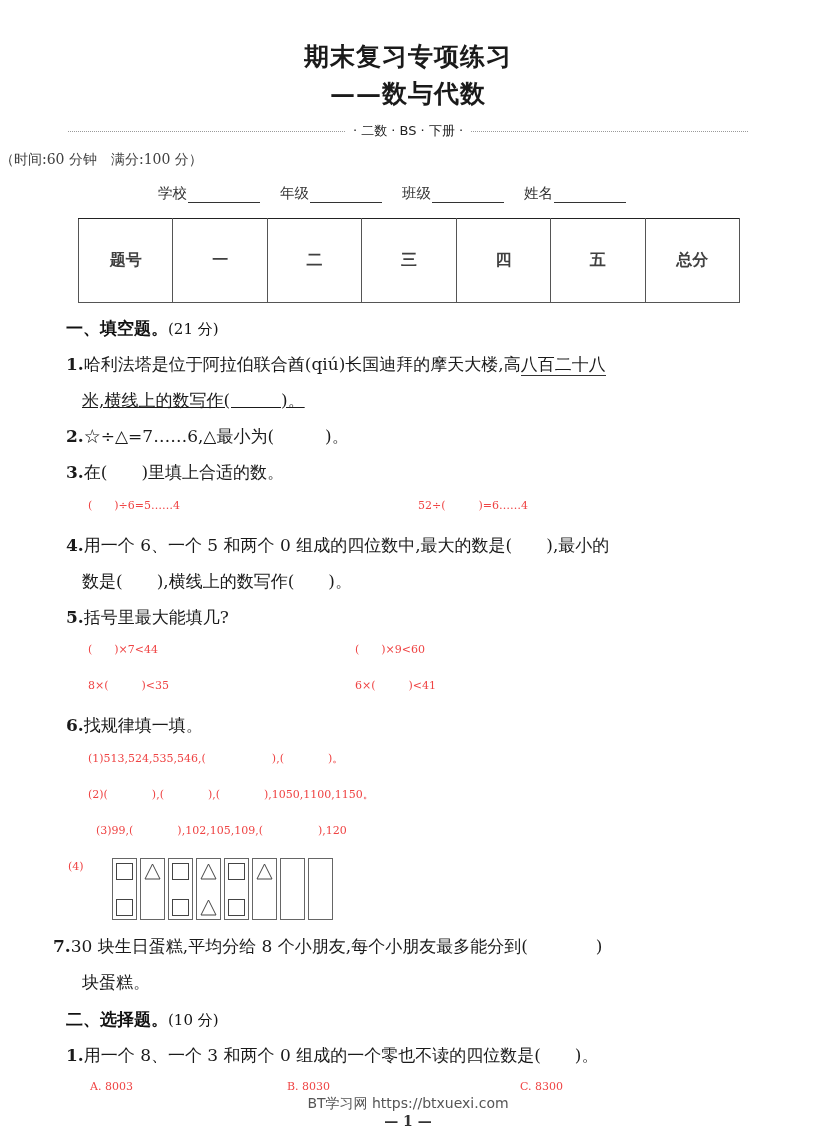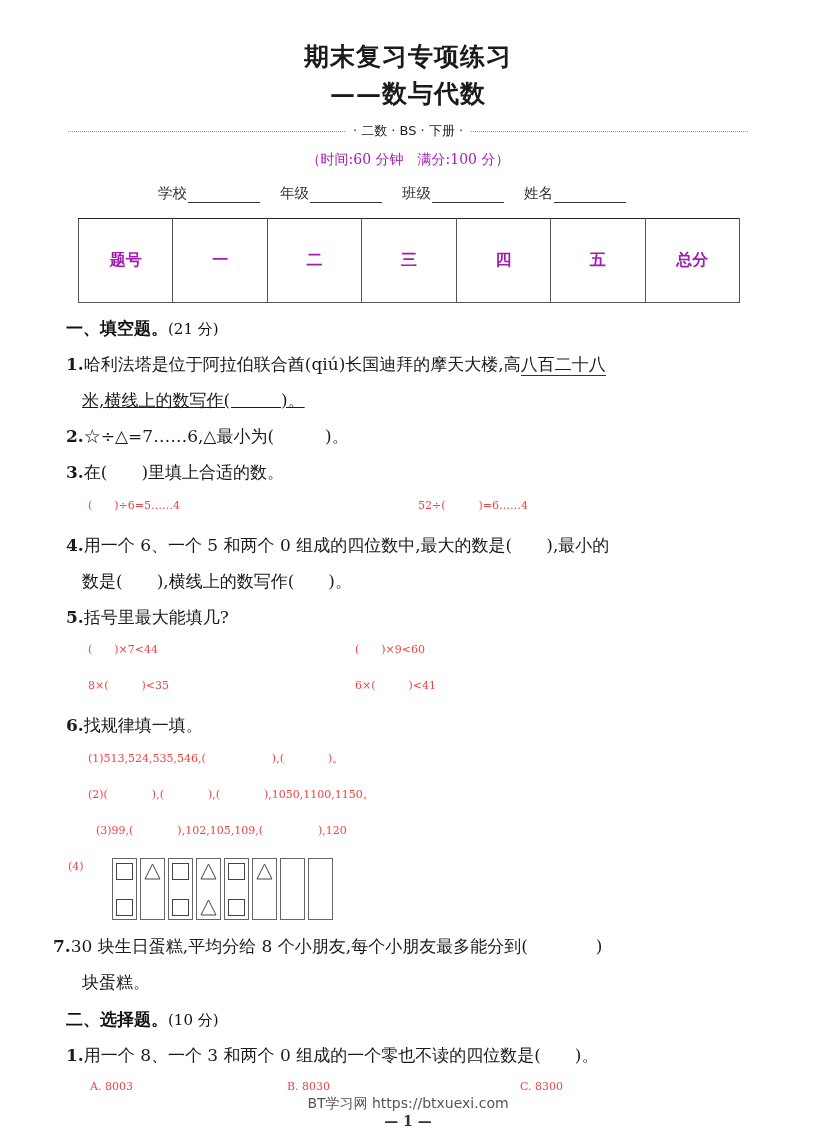--- a/index.html
+++ b/index.html
@@ -7,28 +7,28 @@
   body { position: relative; color: #1a1a1a; font-family: "DejaVu Serif", "Liberation Serif", serif; }
   .abs { position: absolute; white-space: nowrap; }
 
   .title1 { top: 40px; left: 0; width: 816px; text-align: center; font-size: 25px; font-weight: bold; letter-spacing: 1px; font-family: "DejaVu Serif", serif; }
   .title2 { top: 77px; left: 0; width: 816px; text-align: center; font-size: 25px; font-weight: bold; letter-spacing: 1px; font-family: "DejaVu Serif", serif; }
 
   .sep-row { top: 121px; left: 68px; width: 680px; height: 20px; display: flex; align-items: center; }
   .dots { flex: 1; border-top: 1px dotted #9a9a9a; height: 0; }
   .edition { padding: 0 8px; font-family: "DejaVu Sans", sans-serif; font-size: 13px; color: #222; }
 
-  .meta-line { top: 151px; left: 0; width: 816px; text-align: center; font-size: 14px; color: #a21caf; }
+  .meta-line { top: 151px; left: 0; width: 816px; text-align: left; font-size: 14px; color: #404040; }
 
   .info-row { top: 184px; left: 158px; display: flex; gap: 0; font-size: 14.5px; color: #333; }
   .info-item { display: flex; align-items: flex-end; margin-right: 20px; }
   .info-line { display: inline-block; width: 72px; border-bottom: 1px solid #333; height: 16px; margin-left: 1px; }
 
   table.score { position: absolute; top: 218px; left: 78px; width: 662px; height: 85px; border-collapse: collapse; font-family: "DejaVu Sans", sans-serif; }
-  table.score td { border: 1px solid #555; text-align: center; font-size: 16px; font-weight: bold; color: #a21caf; width: 94.5px; height: 42px; }
+  table.score td { border: 1px solid #555; text-align: center; font-size: 16px; font-weight: bold; color: #404040; width: 94.5px; height: 42px; }
   table.score tr:first-child td { border-top: 1.5px solid #222; }
   table.score { border: 1.5px solid #222; }
 
   .section { font-size: 17px; font-weight: bold; font-family: "DejaVu Sans", sans-serif; color: #111; }
   .section .pts { font-weight: normal; font-family: "DejaVu Serif", serif; font-size: 15px; }
 
   .q { font-size: 17px; color: #1a1a1a; }
   .q .num { font-weight: bold; font-family: "DejaVu Serif", serif; }
   .ul { border-bottom: 1px solid #333; padding-bottom: 1px; }
   .sub { font-size: 11px; color: #ef4444; }

